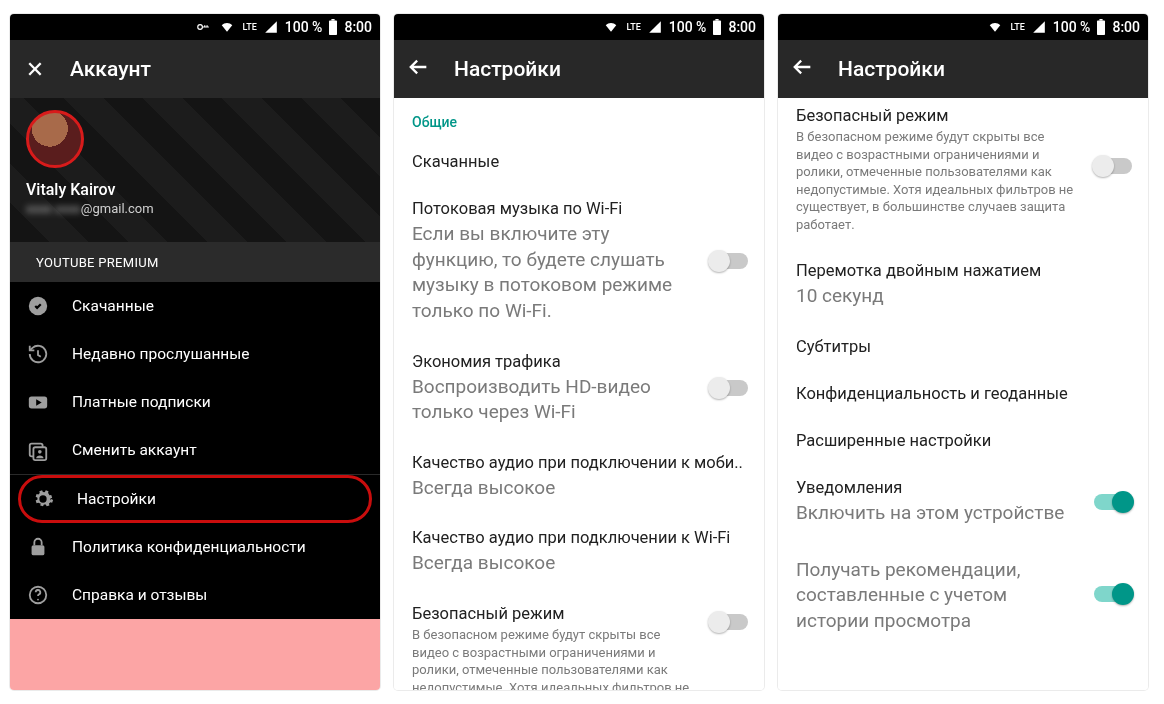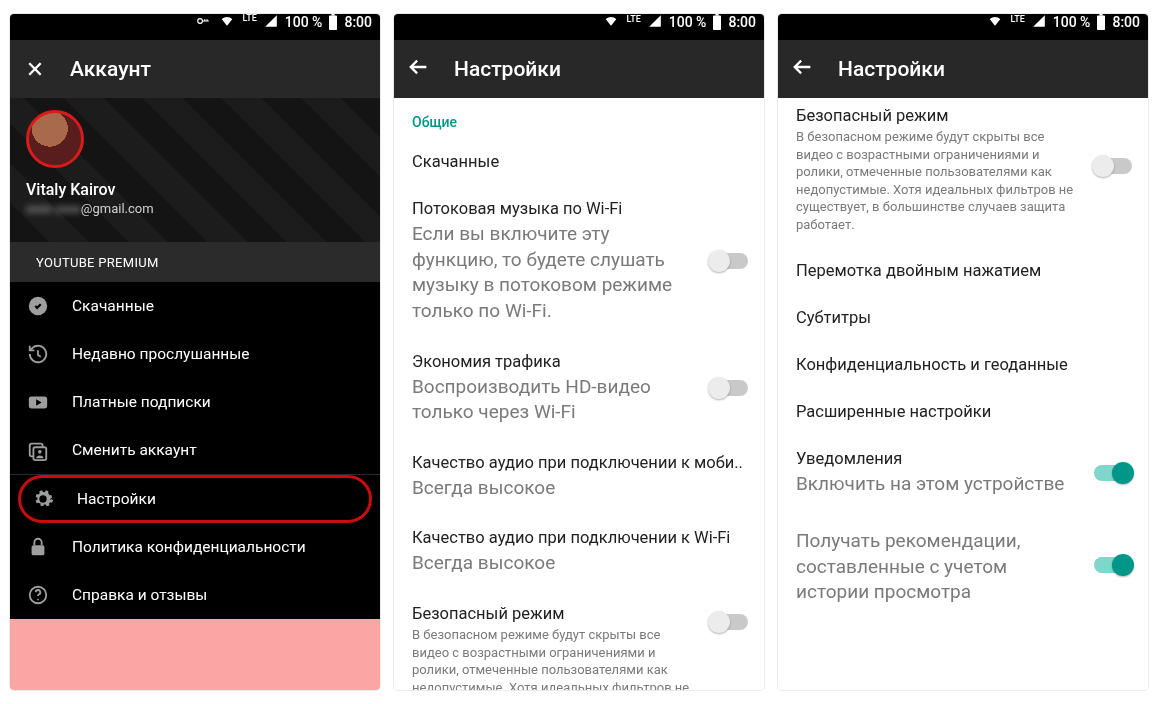--- a/index.html
+++ b/index.html
@@ -23,21 +23,21 @@
     display: flex;
     flex-direction: column;
   }
 
   
   .statusbar {
     height: 26px;
     background: #000;
     color: #fff;
     display: flex;
-    align-items: flex-start;
+    align-items: center;
     justify-content: flex-end;
     padding: 0 8px;
     font-size: 14px;
     gap: 6px;
     font-weight: 500;
   }
   .statusbar .ico { display: inline-flex; }
   .statusbar svg { display: block; }
 
   
@@ -394,20 +394,21 @@
 
   <div class="settings-body">
     <div class="sitem" style="padding-top:8px">
       <div class="title">Безопасный режим</div>
       <div class="sub small">В безопасном режиме будут скрыты все видео с возрастными ограничениями и ролики, отмеченные пользователями как недопустимые. Хотя идеальных фильтров не существует, в большинстве случаев защита работает.</div>
       <span class="toggle top" style="top:60px"></span>
     </div>
 
     <div class="sitem">
       <div class="title">Перемотка двойным нажатием</div>
+      <div class="sub">10 секунд</div>
     </div>
 
     <div class="sitem">
       <div class="title">Субтитры</div>
     </div>
 
     <div class="sitem">
       <div class="title">Конфиденциальность и геоданные</div>
     </div>
 

